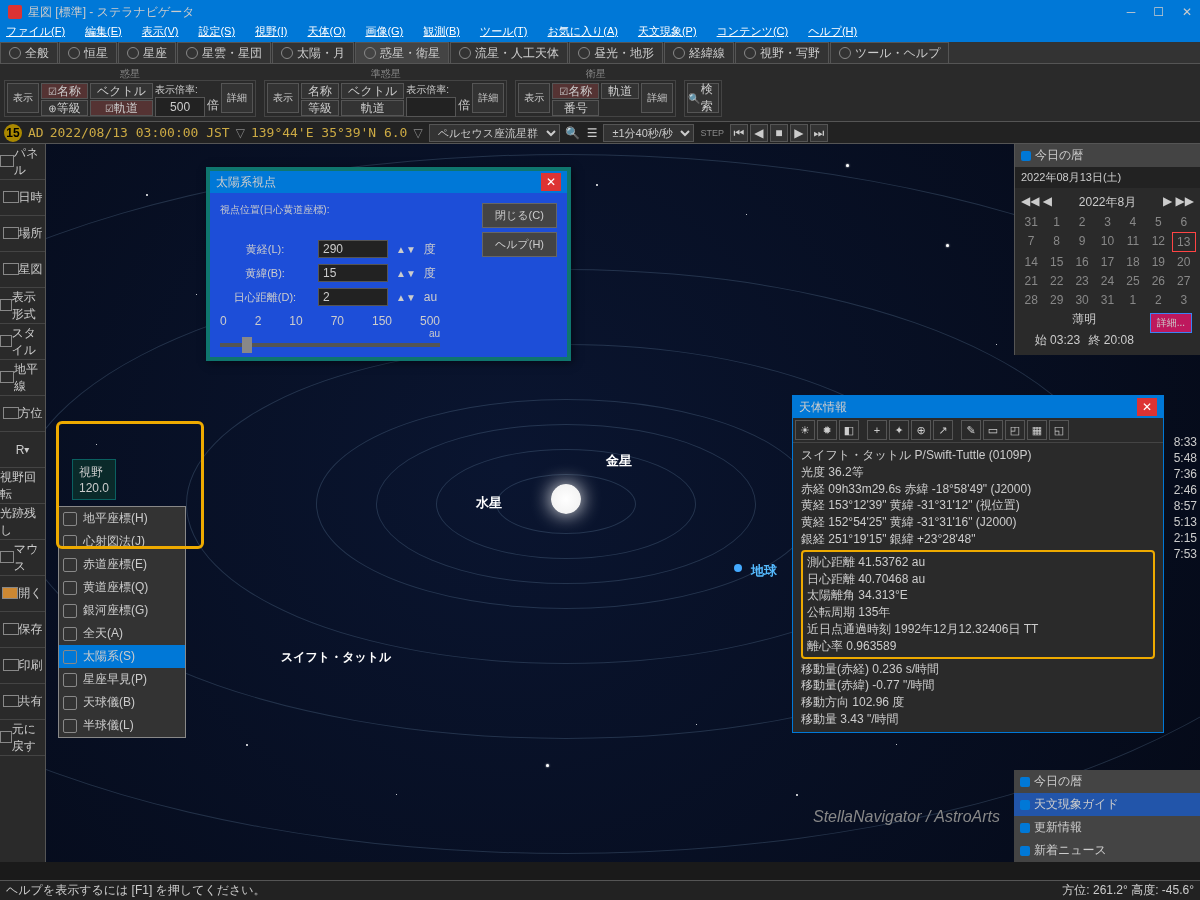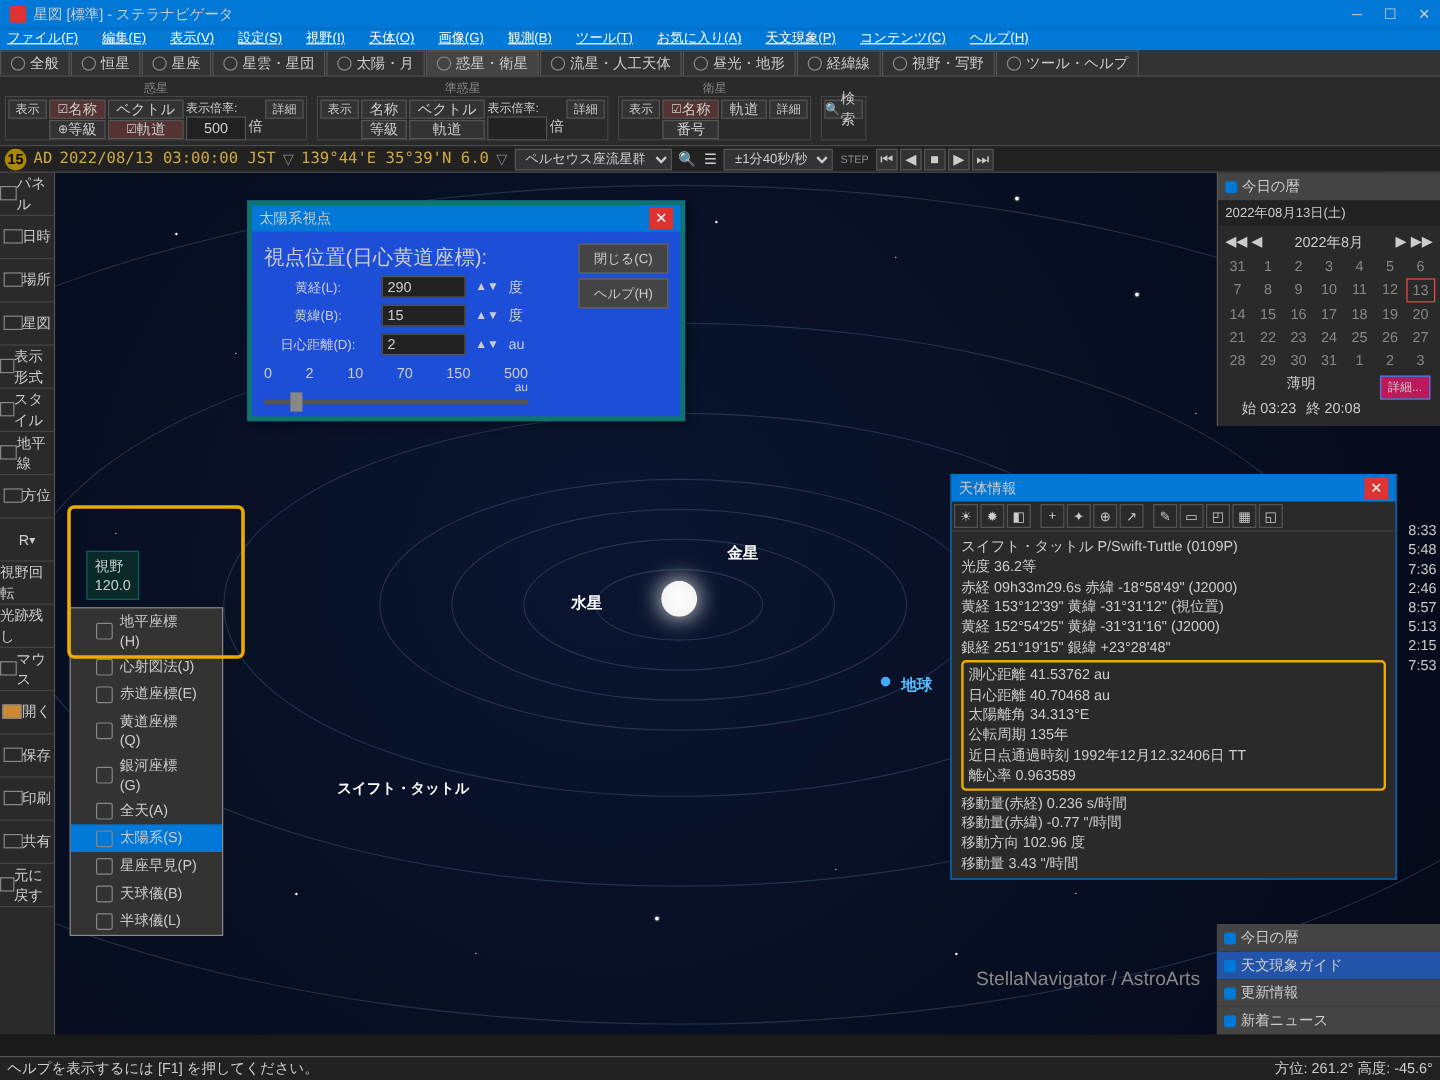--- a/index.html
+++ b/index.html
@@ -10,21 +10,21 @@
 .titlebar-controls span{cursor:pointer}
 .menubar{background:#0078d7;height:18px;display:flex;padding:0 6px;gap:20px}
 .menubar span{color:#fff;font-size:11px;cursor:pointer;text-decoration:underline}
 .tab-row{background:#333;height:22px;display:flex;border-bottom:1px solid #555}
 .tab{padding:2px 8px;border:1px solid #555;border-bottom:none;margin-right:1px;display:flex;align-items:center;gap:4px;cursor:pointer;font-size:11px}
 .tab.active{background:#444}
 .tab-icon{width:12px;height:12px;border:1px solid #888;border-radius:50%}
 .toolbar-section{background:#2a2a2a;padding:4px;display:flex;gap:8px;border-bottom:1px solid #555}
 .tool-group{border:1px solid #444;padding:2px;display:flex;gap:2px;position:relative}
 .tool-group-label{position:absolute;top:-14px;left:50%;transform:translateX(-50%);font-size:10px;color:#888}
-.tool-btn{width:32px;height:16px;background:#333;border:1px solid #555;cursor:pointer;display:flex;align-items:center;justify-content:center;font-size:10px}
+.tool-btn{width:32px;height:30px;background:#333;border:1px solid #555;cursor:pointer;display:flex;align-items:center;justify-content:center;font-size:10px}
 .tool-btn.wide{width:auto;padding:0 6px}
 .tool-input{background:#222;border:1px solid #555;width:50px;height:20px;color:#ccc;text-align:center}
 .time-bar{background:#222;height:22px;display:flex;align-items:center;padding:0 4px;gap:6px;border-bottom:1px solid #555}
 .time-badge{width:18px;height:18px;background:#aa8800;border-radius:50%;display:flex;align-items:center;justify-content:center;color:#000;font-weight:bold}
 .time-text{color:#ccaa44;font-family:monospace;font-size:13px}
 .time-dropdown{background:#333;border:1px solid #555;color:#ccc;padding:1px 4px;font-size:11px}
 .time-controls{display:flex;gap:2px}
 .time-controls span{width:18px;height:18px;background:#333;border:1px solid #555;display:flex;align-items:center;justify-content:center;cursor:pointer}
 .main-area{position:relative;height:718px;display:flex}
 .left-sidebar{width:46px;background:#2a2a2a;border-right:1px solid #555;display:flex;flex-direction:column}
@@ -60,26 +60,26 @@
 .dialog-input{background:#222;border:1px solid #555;width:70px;height:18px;color:#ccc;padding:0 4px}
 .dialog-btn{background:#444;border:1px solid #666;padding:4px 12px;cursor:pointer;font-size:11px}
 .slider-track{width:220px;height:4px;background:#555;position:relative;margin-top:4px}
 .slider-thumb{position:absolute;width:10px;height:16px;background:#888;top:-6px;left:22px}
 .info-dialog{position:absolute;left:792px;top:395px;width:372px;background:#2a2a2a;border:1px solid #0078d7}
 .info-toolbar{display:flex;padding:2px;gap:2px;border-bottom:1px solid #444}
 .info-toolbar span{width:20px;height:20px;border:1px solid #555;cursor:pointer;display:flex;align-items:center;justify-content:center;font-size:11px}
 .info-text{padding:4px 8px;font-family:monospace;font-size:11px;line-height:1.4;color:#ddd}
 .info-highlight{border:2px solid #eeaa00;border-radius:4px;padding:2px 4px;margin:2px 0}
 .dropdown-menu{position:absolute;background:#333;border:1px solid #888;left:58px;top:362px;width:128px}
-.dropdown-item{padding:3px 21px;display:flex;align-items:center;gap:6px;cursor:pointer;font-size:11px}
+.dropdown-item{padding:3px 4px;display:flex;align-items:center;gap:6px;cursor:pointer;font-size:11px}
 .dropdown-item:hover,.dropdown-item.hover{background:#0078d7;color:#fff}
 .dropdown-item .icon{width:14px;height:14px;border:1px solid #888;border-radius:2px}
 .menu-highlight{position:absolute;border:3px solid #eeaa00;border-radius:6px;left:56px;top:437px;width:148px;height:128px;pointer-events:none}
 .fov-box{position:absolute;left:72px;top:315px;background:#0a2a2a;border:1px solid #0a6060;padding:4px 6px;font-size:10px;color:#5fa}
-.watermark{position:absolute;right:200px;bottom:36px;color:#888;font-size:16px;}
+.watermark{position:absolute;right:200px;bottom:36px;color:#888;font-size:16px;font-style:italic}
 .statusbar{position:absolute;bottom:0;left:0;width:100%;height:20px;background:#222;border-top:1px solid #555;display:flex;align-items:center;padding:0 6px;font-size:11px}
 .statusbar .right{margin-left:auto}
 .small-icon-box{position:absolute;width:26px;height:26px;background:#0a4a4a;border:1px solid #0a7070}
 </style>
 </head>
 <body>
 
 <div class="titlebar">
   <div class="titlebar-icon"></div>
   <span>星図 [標準] - ステラナビゲータ</span>
@@ -490,21 +490,21 @@
 </div>
 
 <div class="dialog" style="left:206px;top:167px;width:365px">
   <div class="dialog-titlebar">
       <span>太陽系視点</span>
       <div class="dialog-close">✕</div>
     </div>
   <div class="dialog-body">
     <div style="display:flex;gap:10px">
       <div style="flex:1">
-        <div style="font-size:17px;margin-bottom:4px">視点位置(日心黄道座標):</div>
+        <div style="font-size:10px;margin-bottom:23px">視点位置(日心黄道座標):</div>
         <div class="dialog-row">
             <span class="dialog-label">黄経(L):</span>
             <input class="dialog-input" value="290" style="">
             <span style="font-size:10px">▲▼</span>
             <span>度</span>
           </div>
         <div class="dialog-row">
             <span class="dialog-label">黄緯(B):</span>
             <input class="dialog-input" value="15" style="">
             <span style="font-size:10px">▲▼</span>

